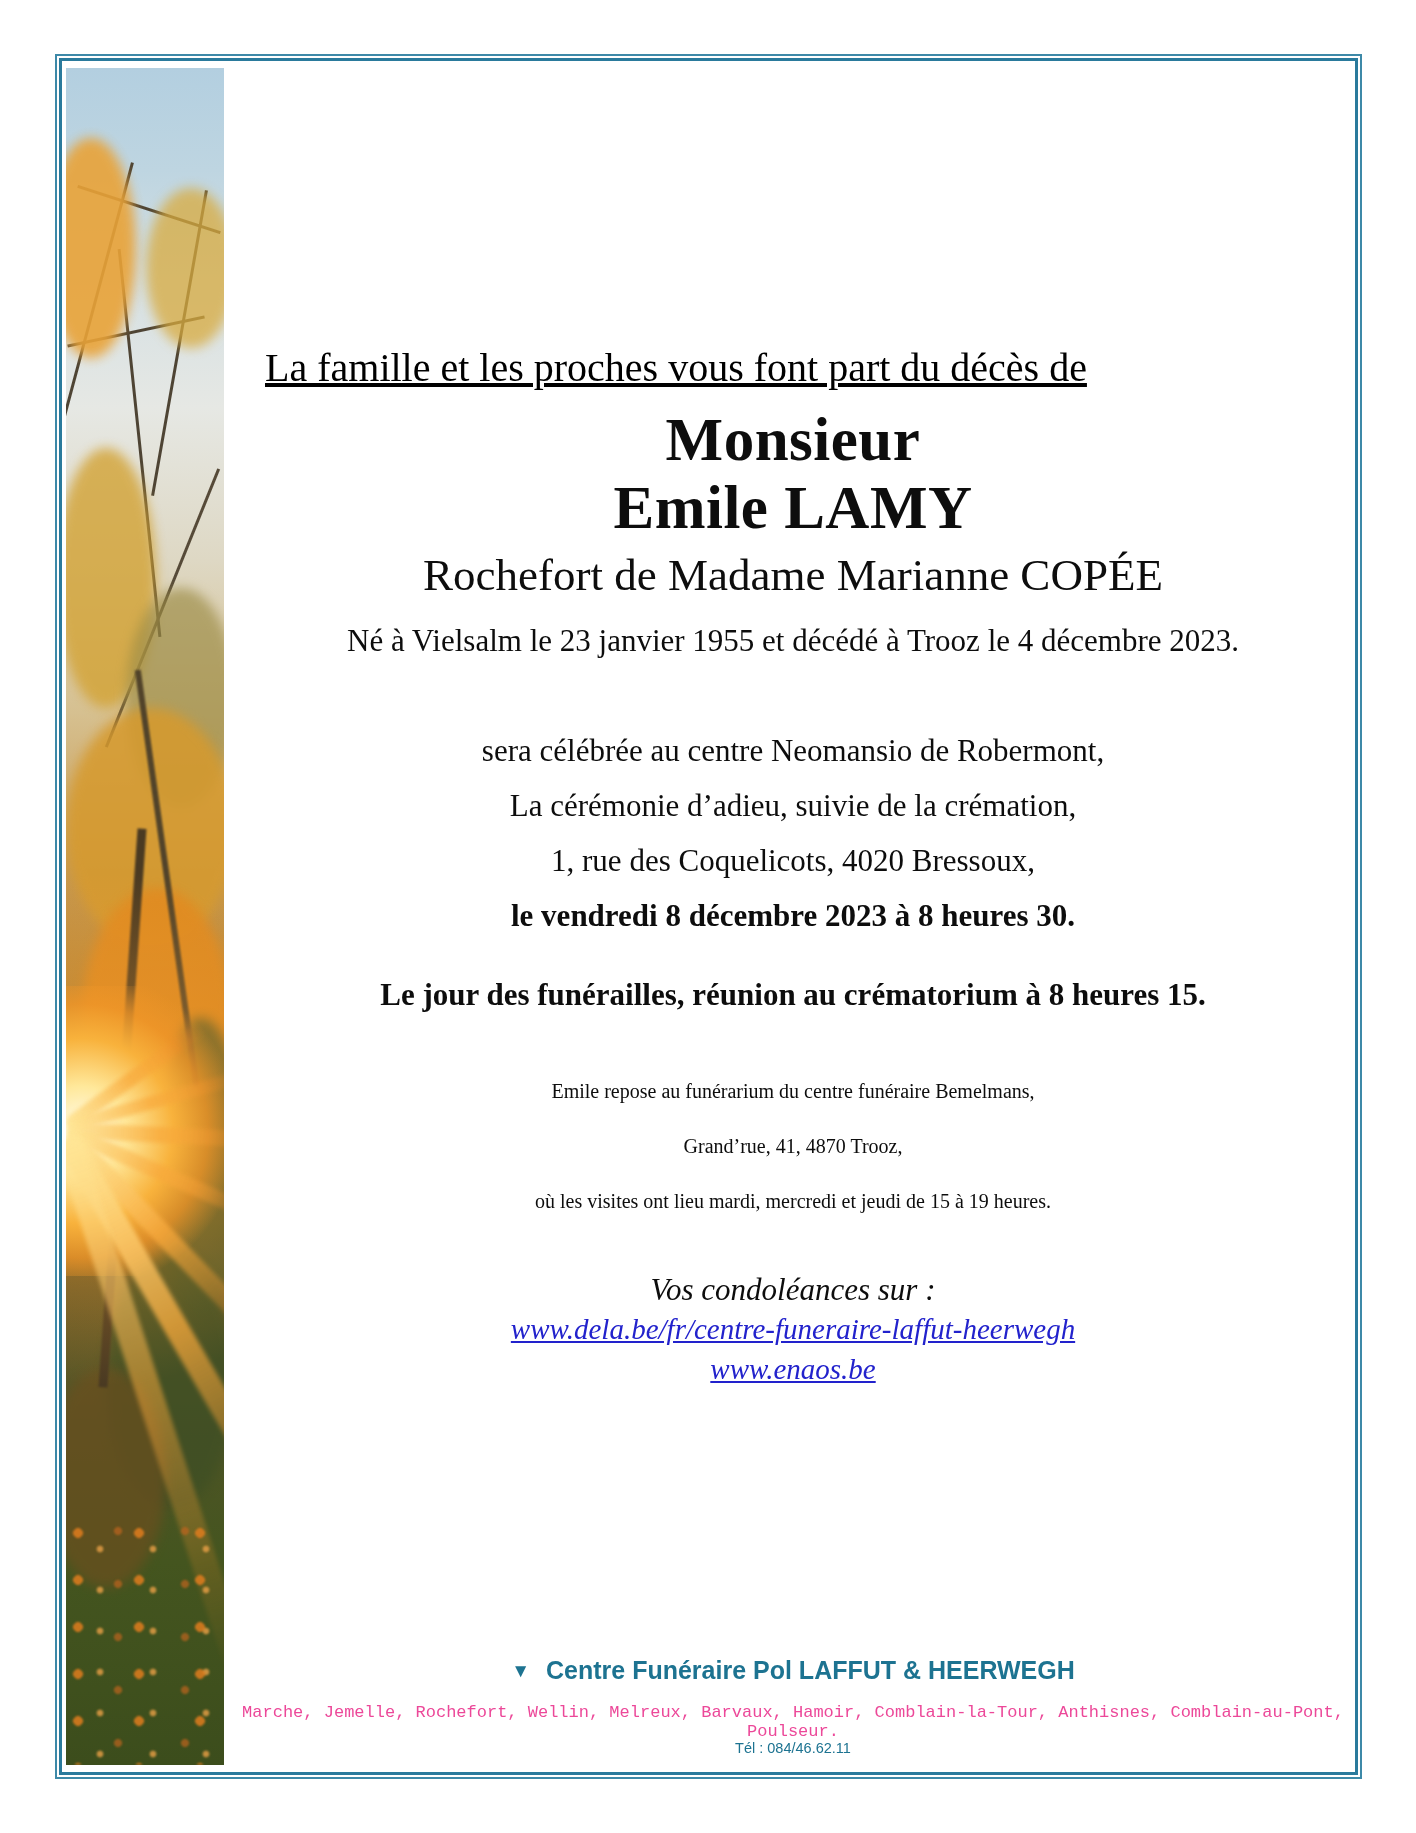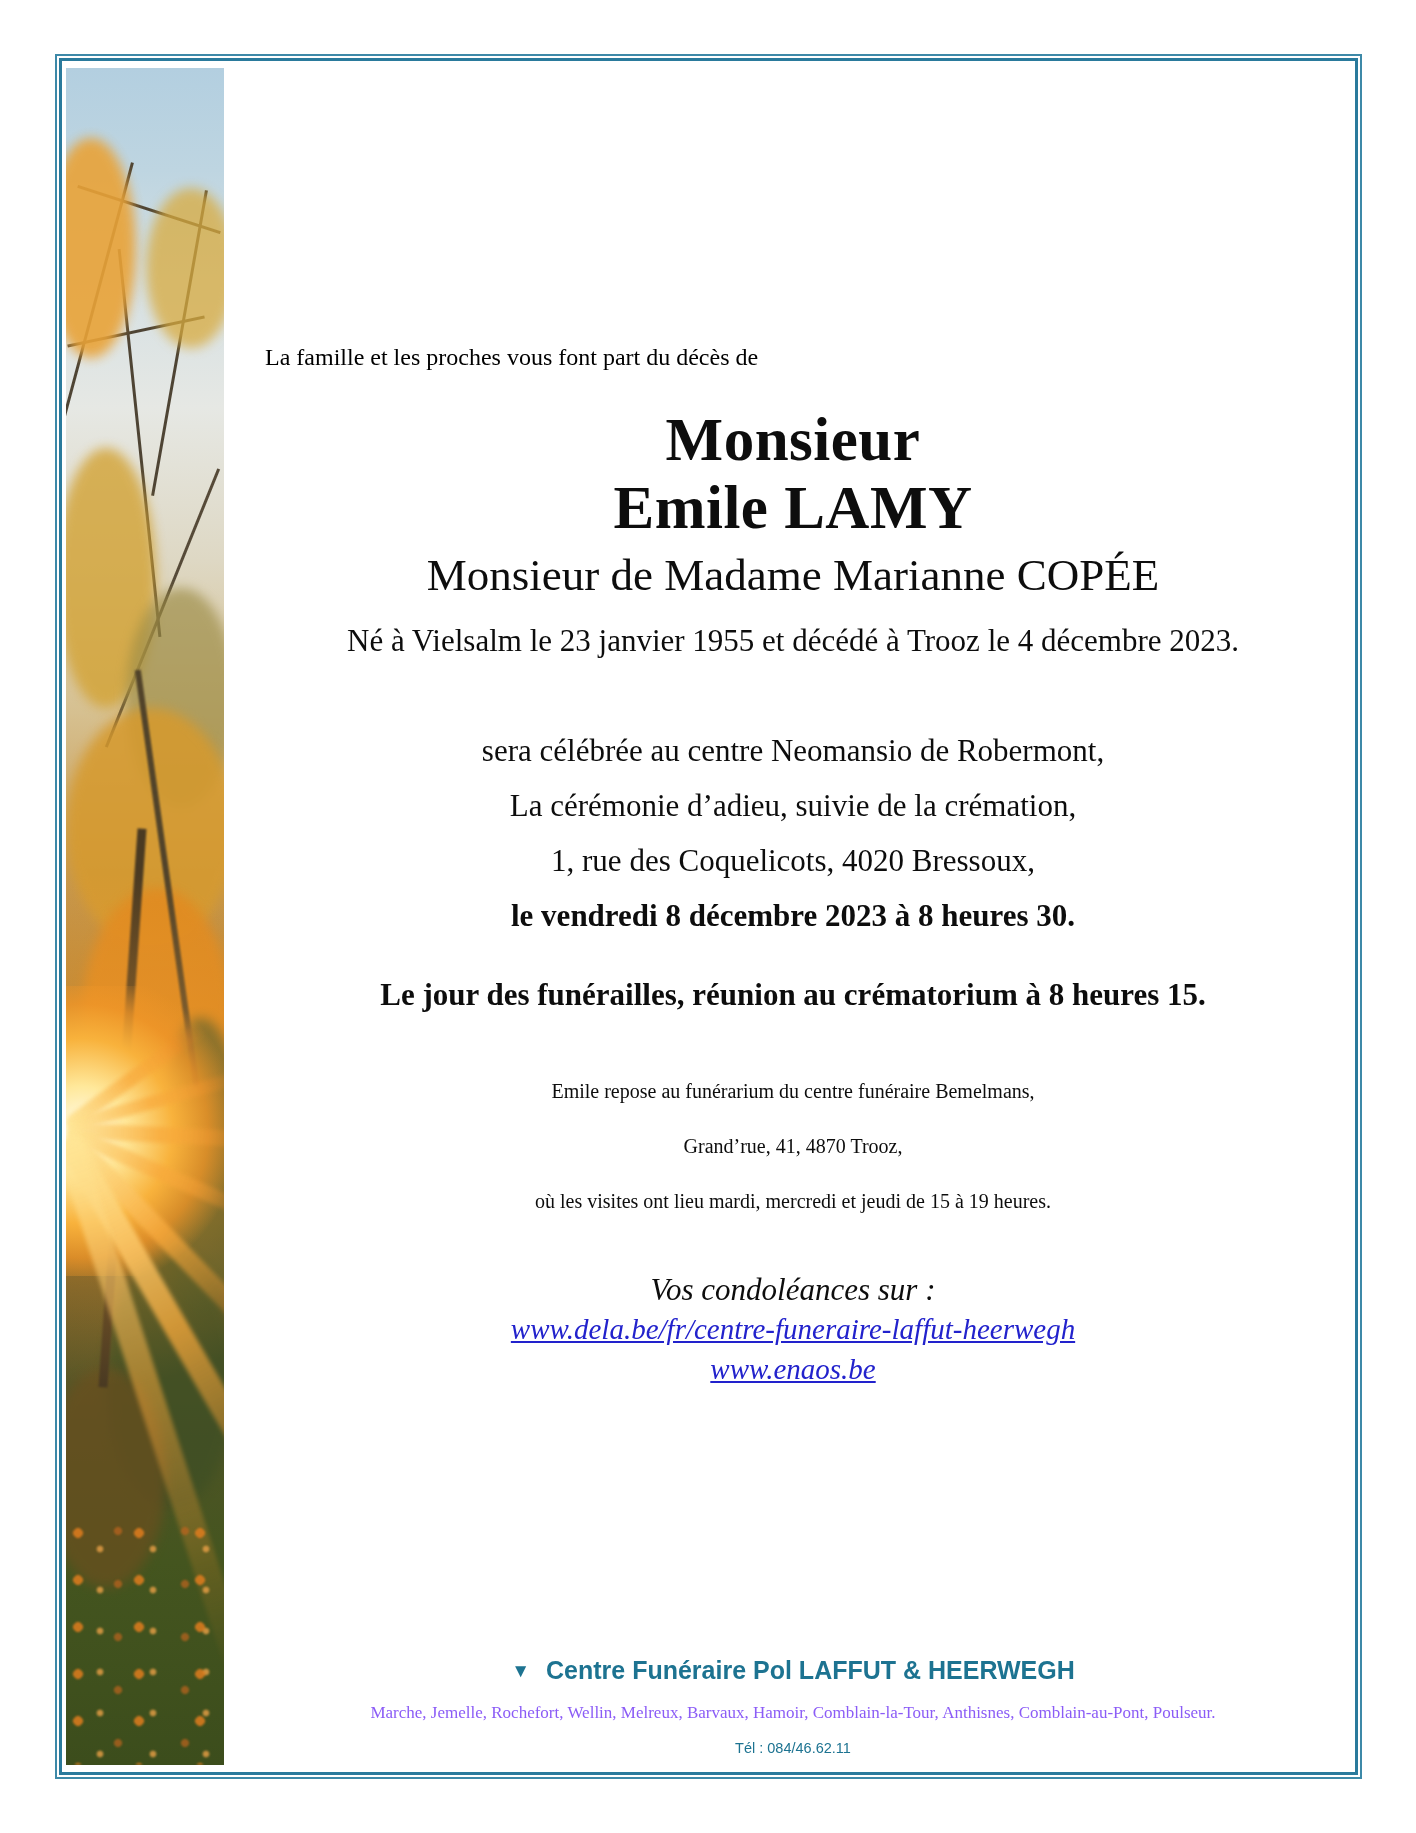--- a/index.html
+++ b/index.html
@@ -26,36 +26,36 @@
   .grassdots { position:absolute; left:0; right:0; top:1455px; height:242px; filter:blur(1px);
     background-image:
       radial-gradient(circle 7px at 12px 10px, rgba(224,125,30,.85) 70%, transparent 71%),
       radial-gradient(circle 5px at 34px 26px, rgba(233,160,70,.80) 70%, transparent 71%),
       radial-gradient(circle 6px at 52px 8px,  rgba(190,100,30,.70) 70%, transparent 71%),
       radial-gradient(circle 4px at 22px 40px, rgba(215,170,90,.75) 70%, transparent 71%);
     background-size:61px 47px, 53px 41px, 67px 53px, 47px 37px; }
 
   
   .col { position:absolute; left:236px; width:1114px; text-align:center; color:#0d0d0d; }
-  .intro      { position:absolute; left:265px; top:344px; font-size:24px; }
+  .intro      { position:absolute; left:265px; top:344px; font-size:40px;text-decoration:underline; }
   .titles     { top:406px; font-size:61px; font-weight:bold; line-height:68px; letter-spacing:.5px; }
   .subtitle   { top:549px; font-size:45px; }
   .birth      { top:623px; font-size:31px; }
   .ceremony   { top:723px; font-size:31px; line-height:55px; }
   .ceremony .bold-line { font-weight:bold; }
   .meeting    { top:977px; font-size:31px; font-weight:bold; }
   .repose     { top:1064px; font-size:20px; font-weight:normal; line-height:55px; }
   .condo      { top:1270px; font-size:31px; font-style:italic; line-height:39px; }
   .condo a    { font-size:29px; text-decoration:underline; }
 
   
   .f-title  { top:1656px; font-family:"Liberation Sans",sans-serif; font-weight:bold;
               font-size:25px; color:#1d7391; }
   .f-title .tri { font-size:19px; margin-right:16px; position:relative; top:-2px; }
-  .f-towns  { top:1703px; font-family:Liberation Serif, serif; font-size:17px; color:#8b5cf6; }
+  .f-towns  { top:1703px; font-family:Liberation Mono, monospace; font-size:17px; color:#ec4899; }
   .f-phone  { top:1740px; font-family:"Liberation Sans",sans-serif; font-size:14.5px; color:#1d7391; }
 </style>
 </head>
 <body>
 
 <div class="frame"></div>
 
 <div class="photo">
 
   <div class="branch" style="left:8px;top:140px;width:150px;height:3px;transform:rotate(18deg);"></div>
@@ -91,21 +91,21 @@
   <div class="grassdots"></div>
 </div>
 
 <div class="intro">La famille et les proches vous font part du décès de</div>
 
 <div class="col titles">
   <div>Monsieur</div>
   <div>Emile LAMY</div>
 </div>
 
-<div class="col subtitle">Monsieur de Madame Marianne COPÉE</div>
+<div class="col subtitle">Rochefort de Madame Marianne COPÉE</div>
 
 <div class="col birth">Né à Vielsalm le 23 janvier 1955 et décédé à Trooz le 4 décembre 2023.</div>
 
 <div class="col ceremony">
   <div>sera célébrée au centre Neomansio de Robermont,</div>
   <div>La cérémonie d’adieu, suivie de la crémation,</div>
   <div>1, rue des Coquelicots, 4020 Bressoux,</div>
   <div class="bold-line">le vendredi 8 décembre 2023 à 8 heures 30.</div>
 </div>
 

